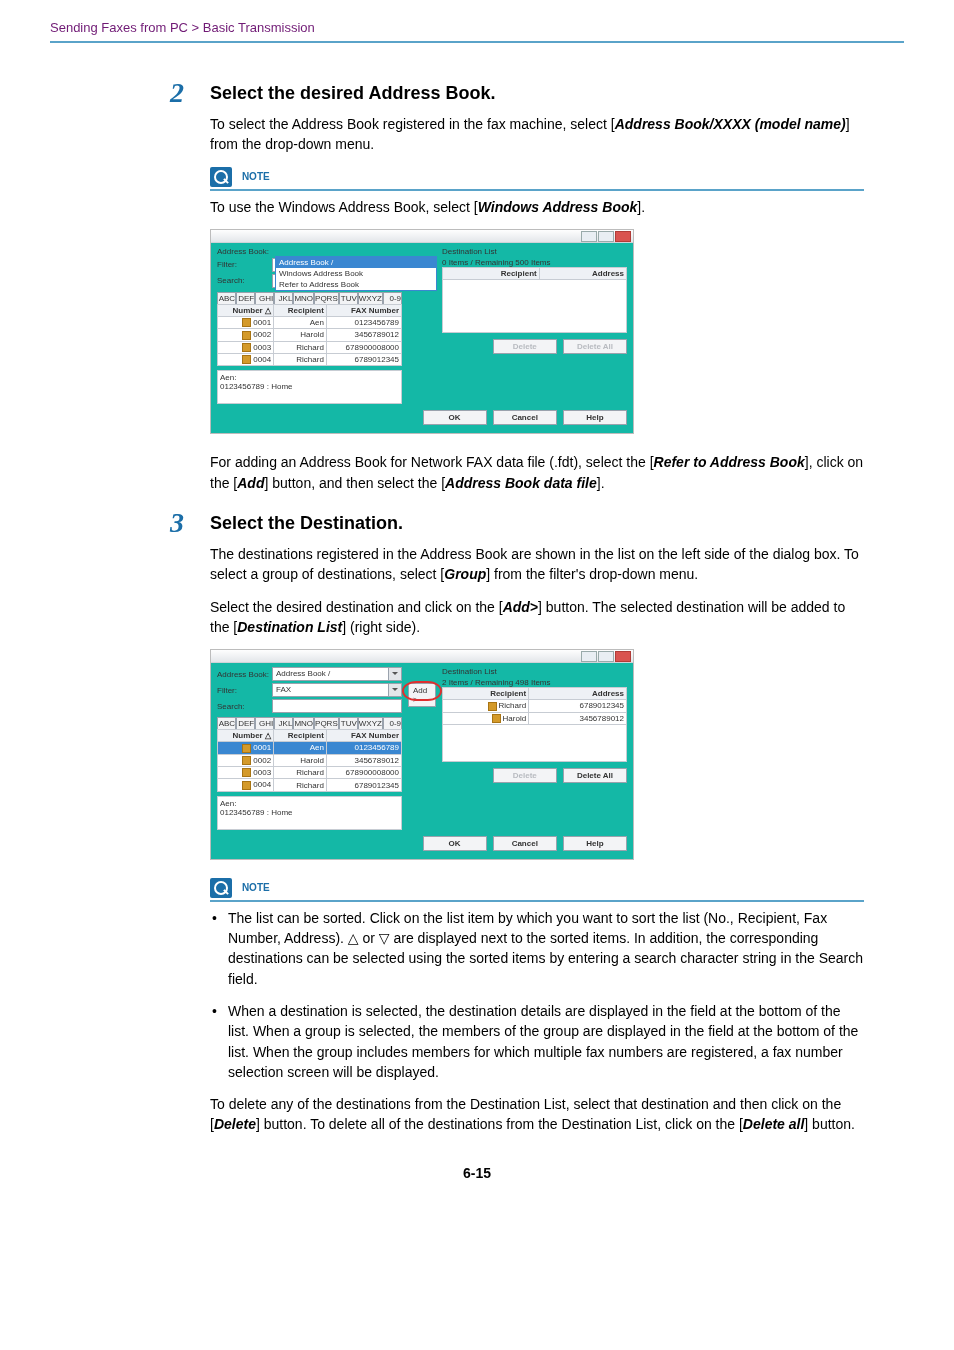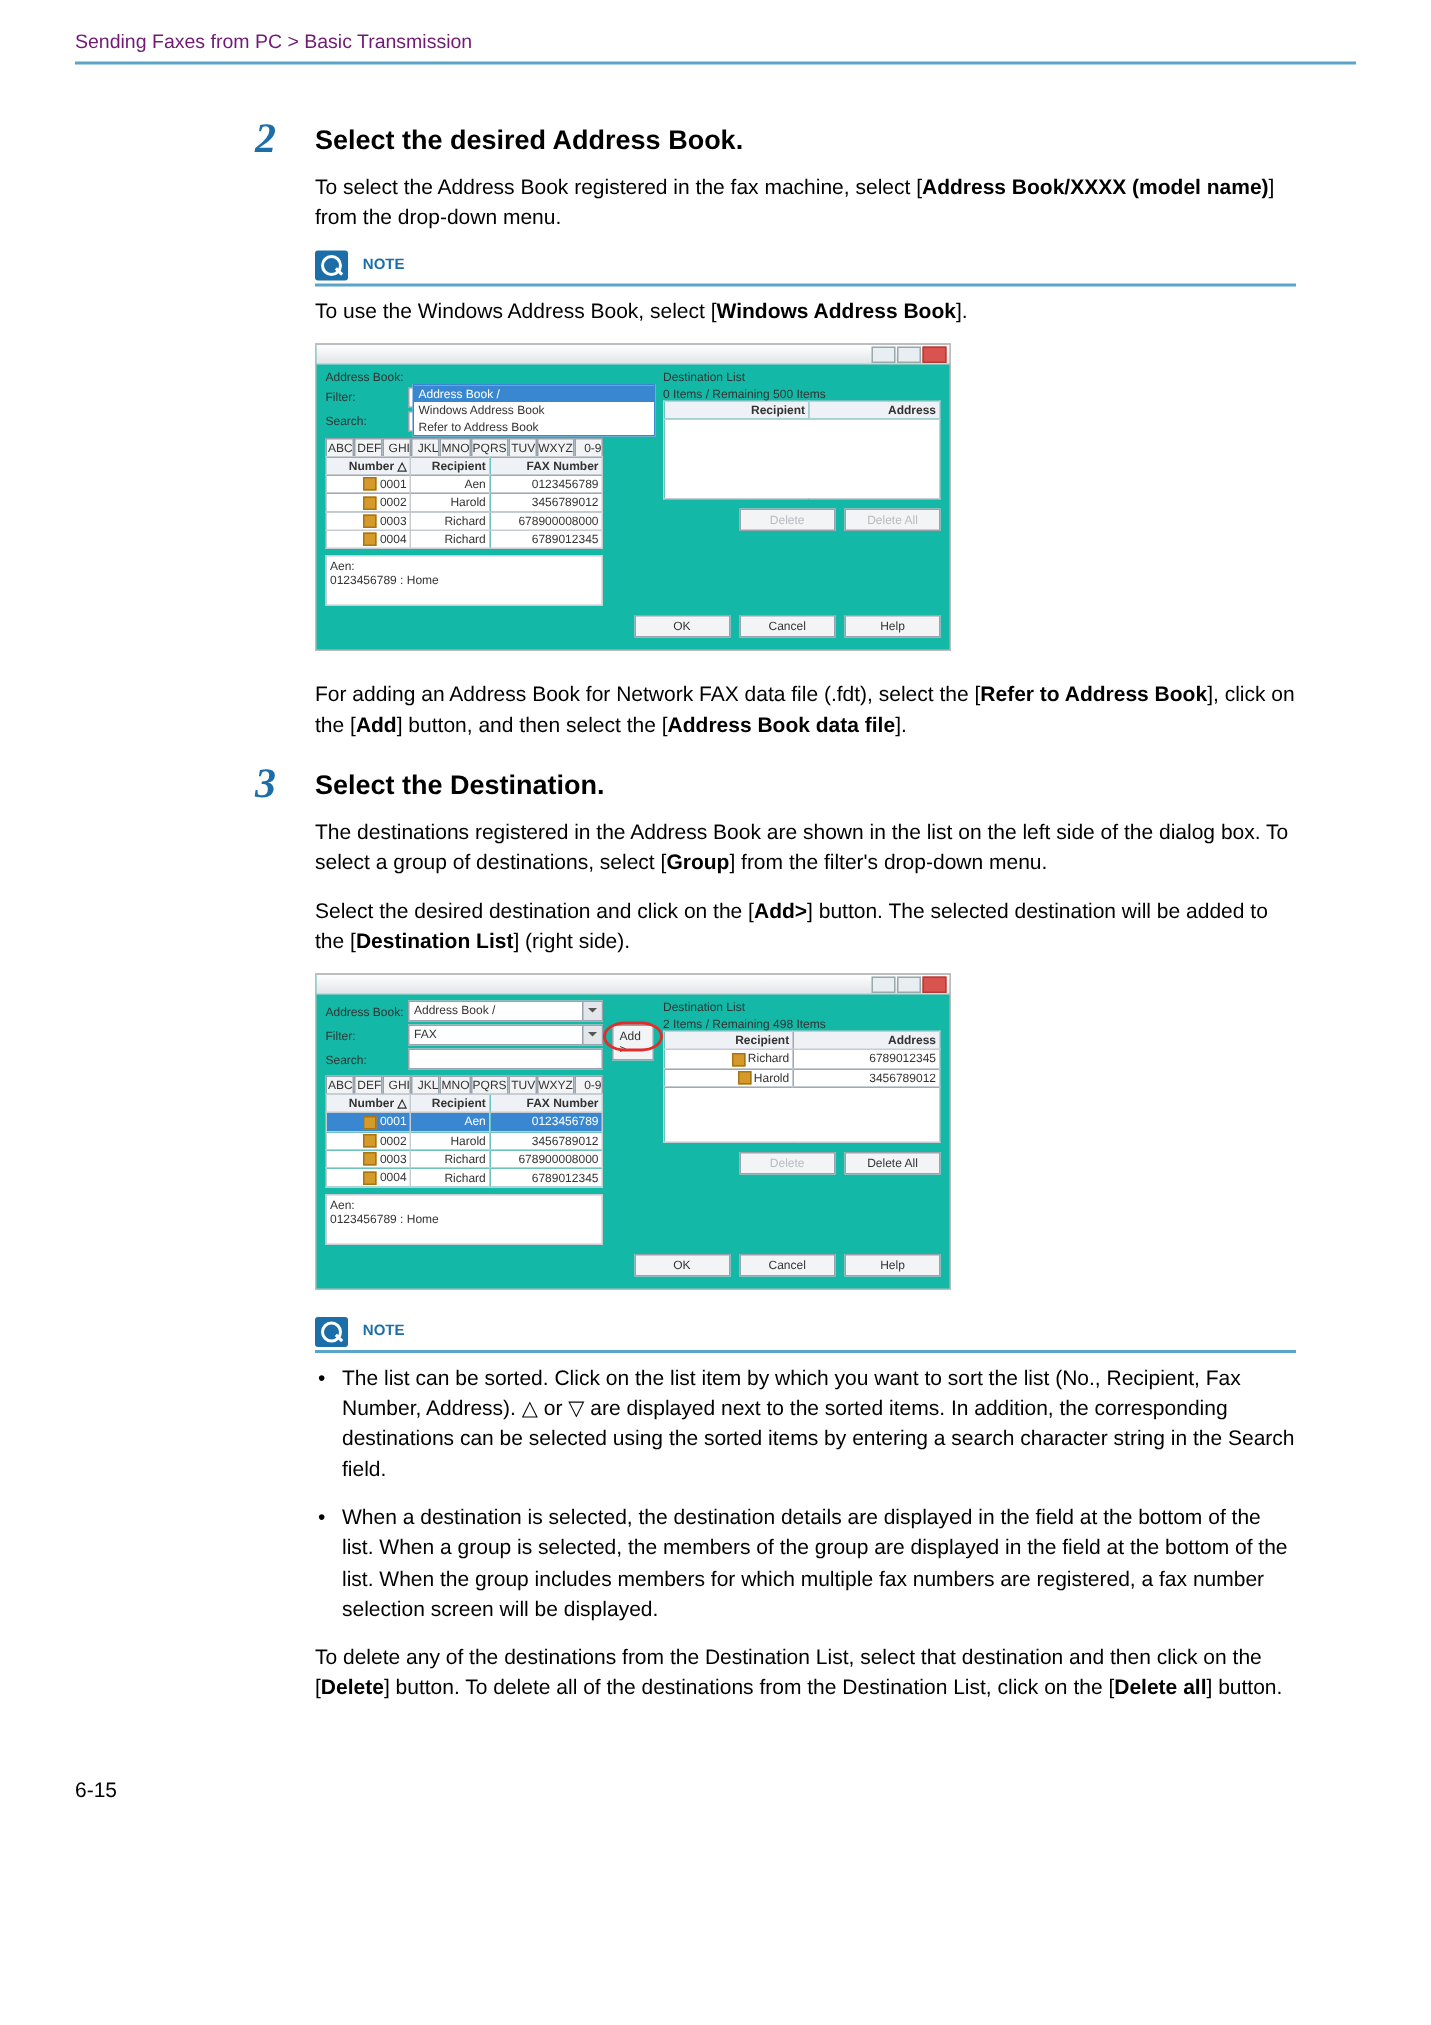--- a/index.html
+++ b/index.html
@@ -4,33 +4,33 @@
 <style>
   html,body{margin:0;padding:0;background:#fff;font-family:Arial,Helvetica,sans-serif;color:#000;font-size:14px;}
   .page{width:954px;margin:0 auto;padding:20px 50px 40px 50px;box-sizing:border-box;}
   .breadcrumb{font-size:13px;color:#701a75;padding-bottom:6px;}
   .hr-main{height:2px;background:#5aa3c9;margin-bottom:40px;}
   .content{padding-left:160px;padding-right:40px;position:relative;}
   .step{position:relative;margin-bottom:20px;}
   .step-num{position:absolute;left:-40px;top:-6px;font-size:28px;font-weight:bold;font-style:italic;color:#1b6ea8;font-family:'Times New Roman',serif;}
   .h2{font-size:18px;font-weight:bold;margin:0 0 10px 0;}
   p{margin:0 0 12px 0;line-height:1.45;}
-  .bold{font-weight:bold;}
+  .bold{font-weight:bold;font-style:italic;}
   .note-box{margin:8px 0 6px 0;}
   .note-head{display:inline-block;}
   .note-icon{display:inline-block;vertical-align:middle;width:22px;height:20px;background:#1b6ea8;color:#fff;position:relative;border-radius:2px;}
   .note-icon::after{content:"";position:absolute;width:10px;height:10px;border:2px solid #fff;border-radius:50%;left:4px;top:3px;}
   .note-icon .handle{position:absolute;width:6px;height:2px;background:#fff;transform:rotate(45deg);left:13px;top:13px;}
   .note-label{display:inline-block;vertical-align:middle;font-weight:bold;color:#1b6ea8;font-size:10px;margin-left:6px;}
   .note-rule{height:2px;background:#5aa3c9;margin-top:2px;}
   .after-note{margin-top:2px;}
   ul.bullets{margin:0 0 12px 0;padding-left:0;list-style:none;}
   ul.bullets li{position:relative;padding-left:18px;margin-bottom:12px;line-height:1.45;}
   ul.bullets li::before{content:"•";position:absolute;left:2px;top:0;}
-  .footer-pg{text-align:left;margin-top:50px;font-size:14px;}
+  .footer-pg{text-align:center;margin-top:30px;font-size:14px;font-weight:bold;}
 
   
   .shot{width:410px;border:1px solid #bcbcbc;background:#14b8a6;margin:6px 0 18px 0;font-size:8px;color:#333;padding:4px 6px 8px 6px;position:relative;}
   .shot .titlebar{height:12px;background:linear-gradient(#fefefe,#e3e6ea);position:relative;margin:-4px -6px 4px -6px;border-bottom:1px solid #cfd3d8;}
   .shot .titlebar .winbtn{position:absolute;right:2px;top:1px;display:flex;gap:1px;}
   .shot .titlebar .winbtn span{width:14px;height:9px;border:1px solid #9aa;background:#e9eef3;}
   .shot .titlebar .winbtn span.cl{background:#d9534f;border-color:#b13c38;}
   .shot .row{display:flex;align-items:center;margin-bottom:2px;}
   .shot .lbl{width:55px;}
   .shot .dd{flex:1;height:12px;border:1px solid #9aa2ad;background:#fff;position:relative;padding-left:3px;line-height:12px;overflow:hidden;}
@@ -41,21 +41,21 @@
   .shot .cols{display:flex;gap:6px;}
   .shot .leftcol{flex:1;}
   .shot .rightcol{flex:1;}
   .shot table{border-collapse:collapse;width:100%;font-size:8px;}
   .shot th,.shot td{border:1px solid #c7ccd3;padding:1px 2px;text-align:right;background:#fff;white-space:nowrap;overflow:hidden;}
   .shot th{background:#eef1f5;}
   .shot .ico{display:inline-block;width:7px;height:7px;background:#d49a2a;border:1px solid #a87414;vertical-align:middle;margin-right:2px;}
   .shot .selrow td{background:#3a87d1;color:#fff;}
   .shot .detail{height:28px;border:1px solid #c7ccd3;background:#fff;margin-top:4px;padding:2px;}
   .shot .btn{display:inline-block;border:1px solid #9aa2ad;background:#f3f4f6;padding:2px 10px;text-align:center;}
-  .shot .btnrow{text-align:right;margin-top:6px;}
+  .shot .btnrow{text-align:right;margin-top:6px;font-weight:bold;}
   .shot .btnrow .btn{margin-left:4px;min-width:42px;}
   .shot .destheader{margin-bottom:2px;}
   .shot .ddopen{position:absolute;left:64px;top:26px;border:1px solid #3a87d1;background:#fff;z-index:2;width:160px;}
   .shot .ddopen div{padding:1px 3px;}
   .shot .ddopen .sel{background:#3a87d1;color:#fff;}
   .shot .addbtn{border:1px solid #9aa2ad;background:#f3f4f6;padding:2px 4px;margin:16px 0 0 0;}
   .shot .redcircle{position:absolute;border:2px solid #de2f2f;border-radius:50%/70%;width:36px;height:16px;}
   .shot .righttbl{min-height:60px;}
   .shot .disabled{color:#b8bbc0;}
 </style>

